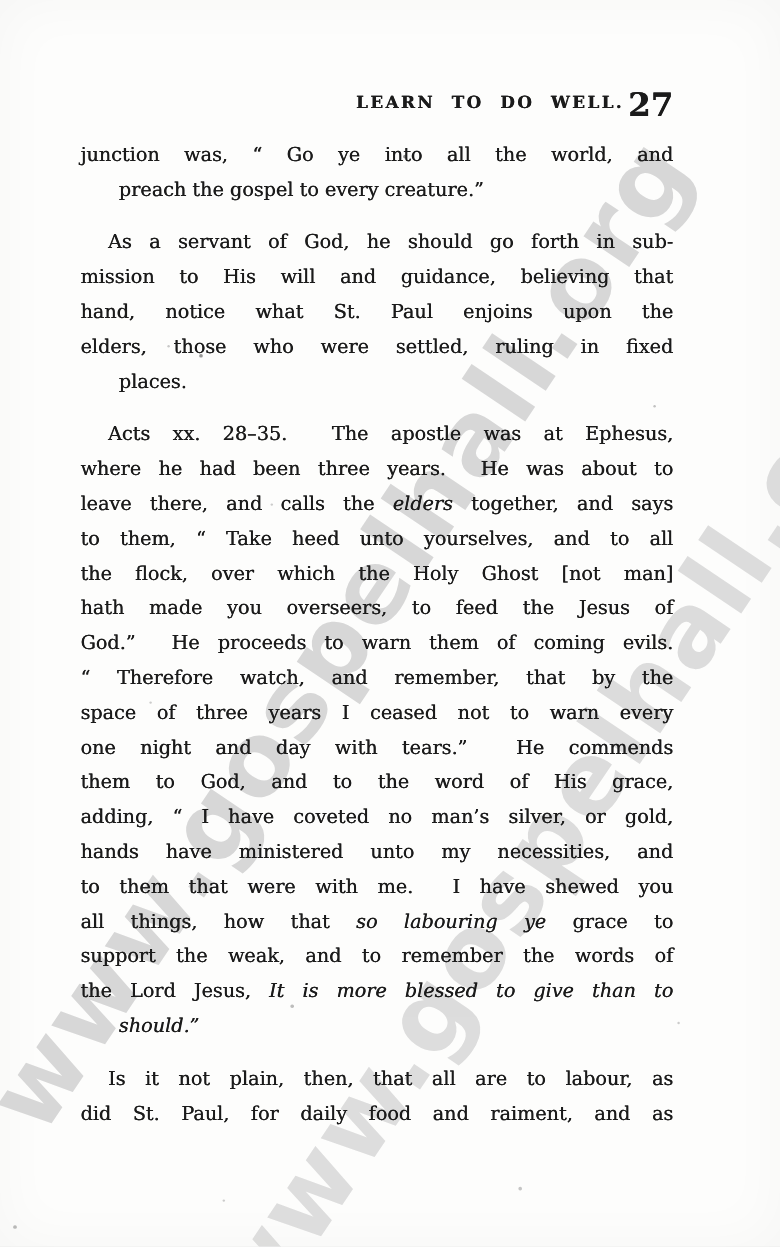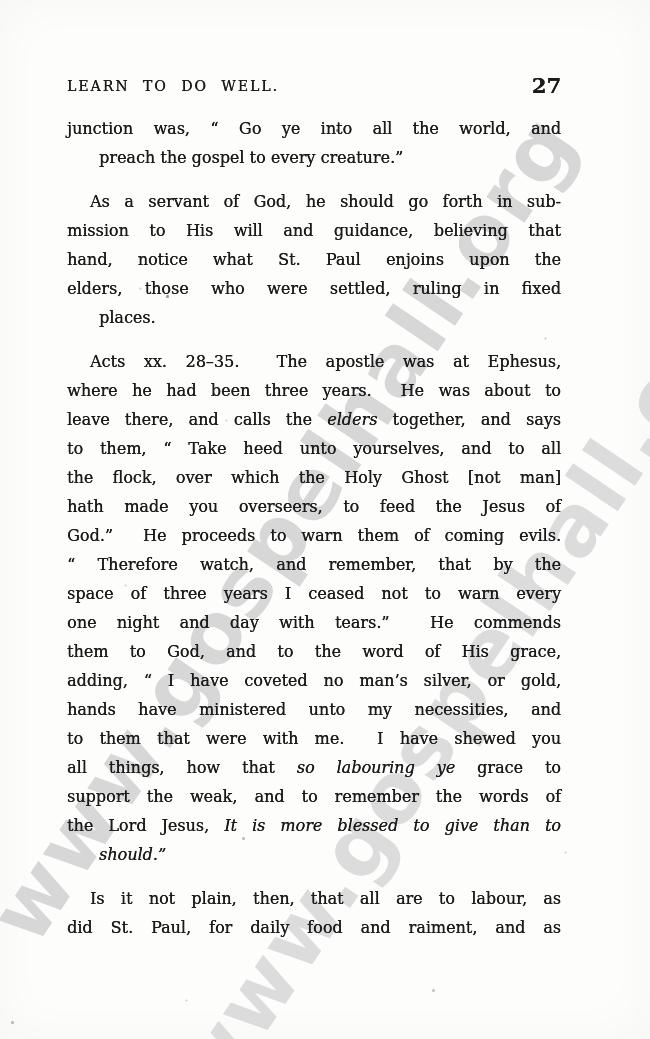--- a/index.html
+++ b/index.html
@@ -56,28 +56,28 @@
       12px 1022px 0 1px rgba(60,60,60,0.35);
   }
 
   
   .running-header {
     position: absolute; left: 67px; top: 75px; width: 494px; height: 24px;
     z-index: 1;
   }
   .running-title {
     position: absolute; left: 0; right: 41px; top: 3px;
-    text-align: left;
-    font-size: 14px; font-weight: normal;
+    text-align: right;
+    font-size: 14px; font-weight: bold;
     letter-spacing: 2px; word-spacing: 7px;
     text-shadow: 0.3px 0 0 currentColor;
   }
   .page-number {
     position: absolute; right: 0; top: -2px;
-    font-size: 21px; font-weight: bold;
+    font-size: 27px; font-weight: bold;
     text-shadow: 0.3px 0 0 currentColor;
   }
 
   
   .page-body {
     position: absolute; left: 67px; top: 114px; width: 494px;
     font-size: 16px; line-height: 29px;
     z-index: 1;
     text-shadow: 0.25px 0 0 currentColor; 
   }

